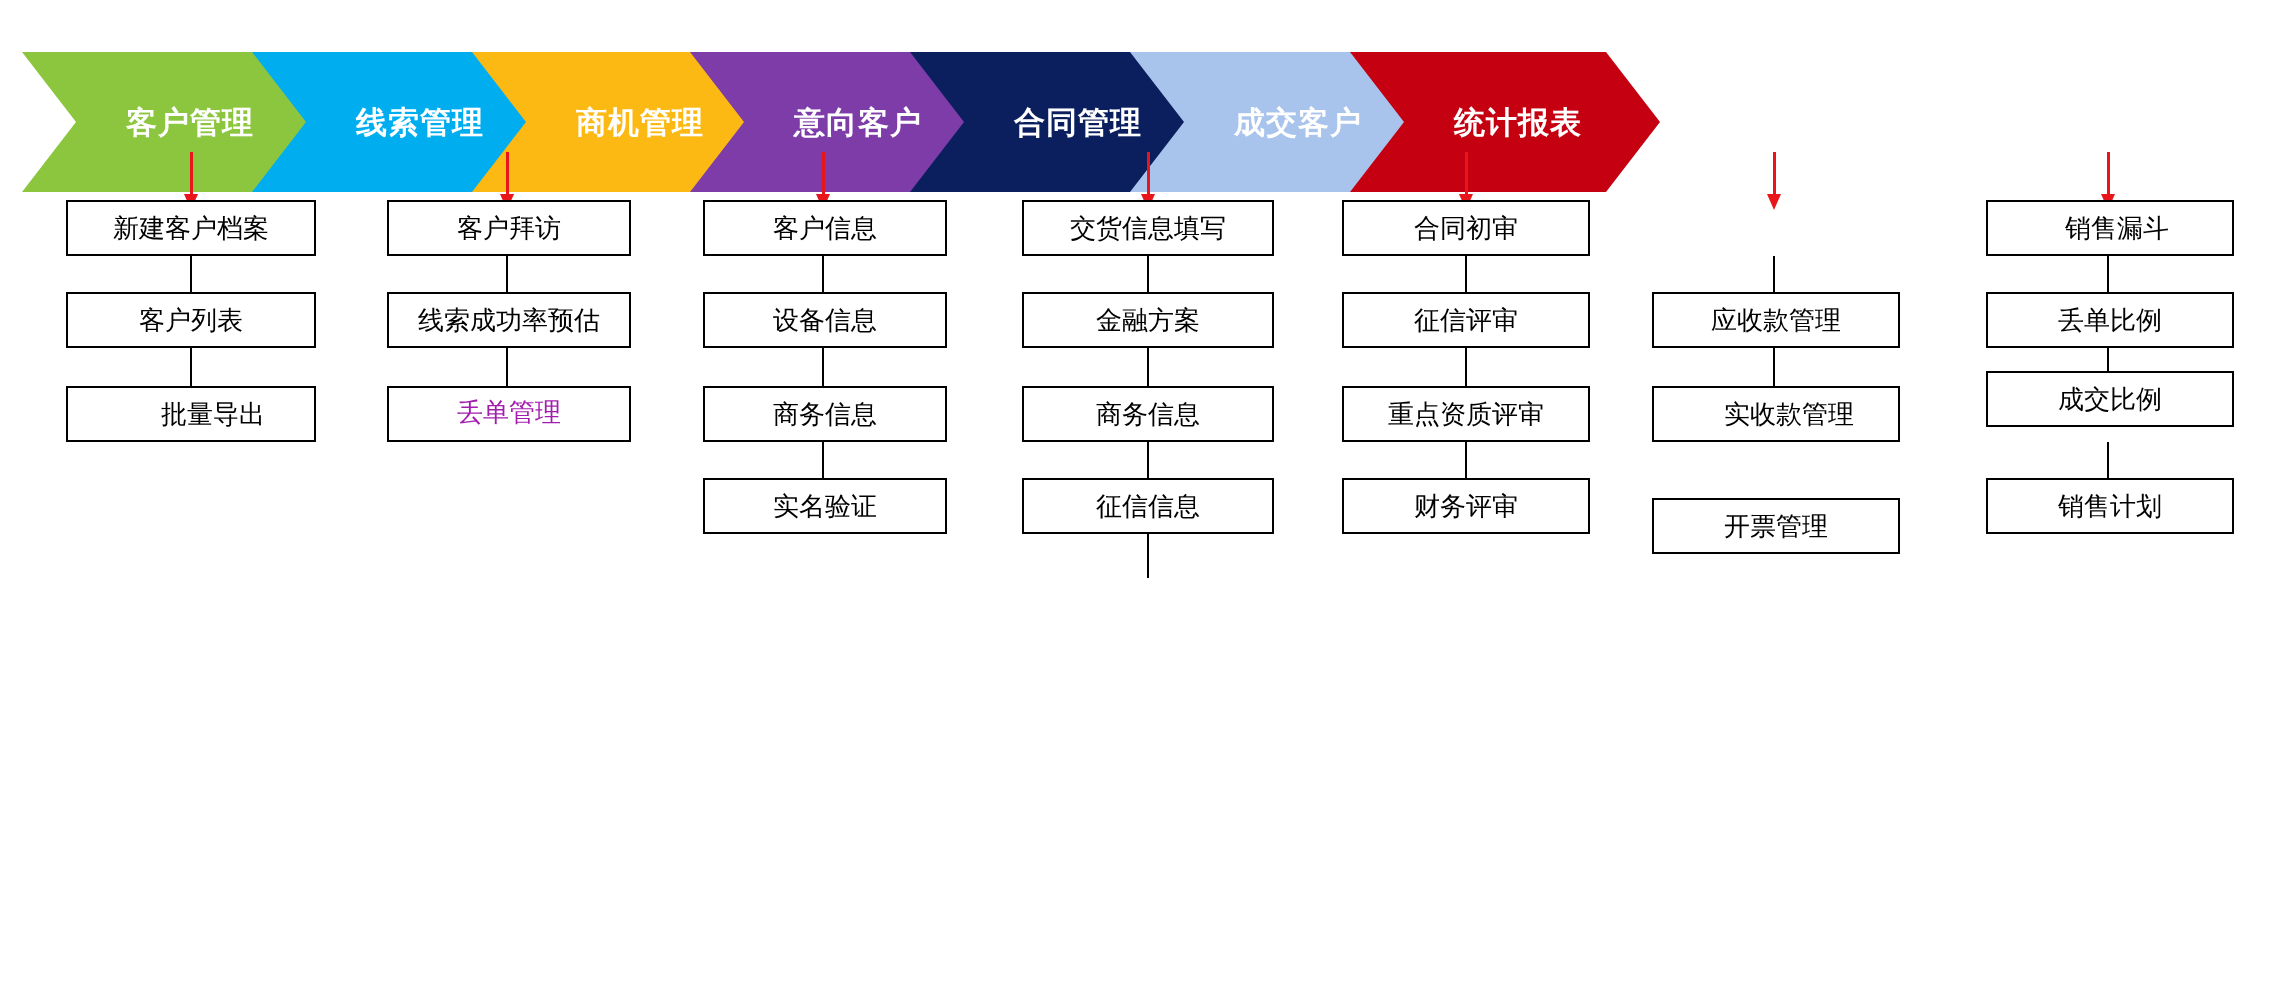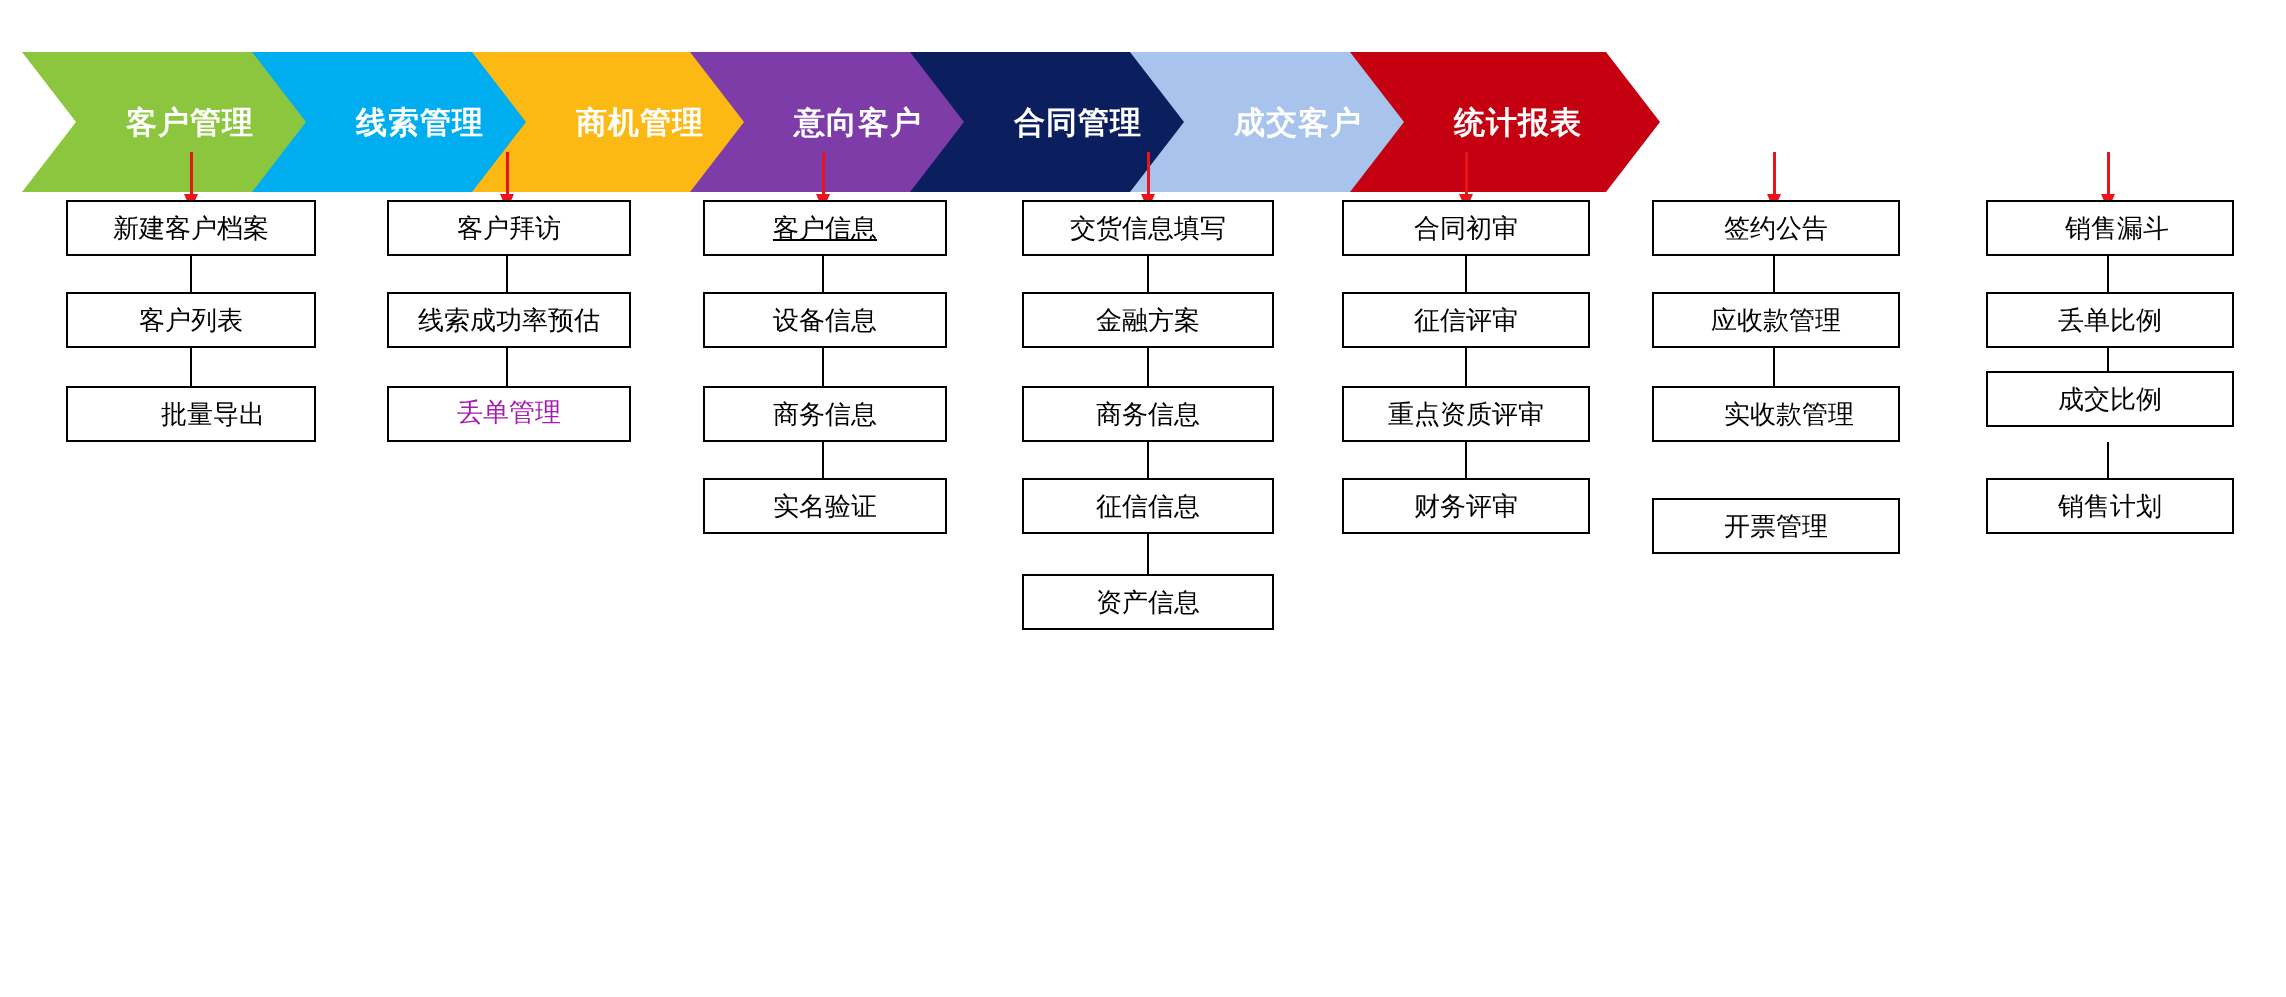--- a/index.html
+++ b/index.html
@@ -146,62 +146,60 @@
         <div class="connector" style="left: 505.7px; top: 348px; height: 44px; background: rgb(0, 0, 0);"></div>
         <div class="node" style="left: 387px; top: 292px; width: 244px; height: 56px; border-color: rgb(0, 0, 0); color: rgb(0, 0, 0);">线索成功率预估</div>
         <div class="node" style="left: 387px; top: 386px; width: 244px; height: 56px; border-color: rgb(0, 0, 0); color: #a21caf; font-family: Liberation Mono, monospace;">丢单管理</div>
       </div>
       <div style="position: absolute; left: 0px; top: 0px; width: 2286px; height: 997px;">
         <div class="arrow-wrap" style="left: 822px; top: 152px;">
           <div class="arrow-shaft" style="background: rgb(232, 22, 27);"></div>
           <div class="arrow-head" style="border-top-color: rgb(232, 22, 27);"></div>
         </div>
         <div class="connector" style="left: 821.7px; top: 256px; height: 44px; background: rgb(0, 0, 0);"></div>
-        <div class="node" style="left: 703px; top: 200px; width: 244px; height: 56px; border-color: rgb(0, 0, 0); color: rgb(0, 0, 0); text-decoration: underline;">客户信息</div>
+        <div class="node" style="left: 703px; top: 200px; width: 244px; height: 56px; border-color: rgb(0, 0, 0); color: rgb(0, 0, 0);">客户信息</div>
         <div class="connector" style="left: 821.7px; top: 348px; height: 44px; background: rgb(0, 0, 0);"></div>
         <div class="node" style="left: 703px; top: 292px; width: 244px; height: 56px; border-color: rgb(0, 0, 0); color: rgb(0, 0, 0);">设备信息</div>
         <div class="connector" style="left: 821.7px; top: 442px; height: 44px; background: rgb(0, 0, 0);"></div>
         <div class="node" style="left: 703px; top: 386px; width: 244px; height: 56px; border-color: rgb(0, 0, 0); color: rgb(0, 0, 0);">商务信息</div>
         <div class="node" style="left: 703px; top: 478px; width: 244px; height: 56px; border-color: rgb(0, 0, 0); color: rgb(0, 0, 0);">实名验证</div>
       </div>
       <div style="position: absolute; left: 0px; top: 0px; width: 2286px; height: 997px;">
         <div class="arrow-wrap" style="left: 1147px; top: 152px;">
           <div class="arrow-shaft" style="background: rgb(232, 22, 27);"></div>
           <div class="arrow-head" style="border-top-color: rgb(232, 22, 27);"></div>
         </div>
         <div class="connector" style="left: 1146.7px; top: 256px; height: 44px; background: rgb(0, 0, 0);"></div>
         <div class="node" style="left: 1022px; top: 200px; width: 252px; height: 56px; border-color: rgb(0, 0, 0); color: rgb(0, 0, 0);">交货信息填写</div>
         <div class="connector" style="left: 1146.7px; top: 348px; height: 44px; background: rgb(0, 0, 0);"></div>
         <div class="node" style="left: 1022px; top: 292px; width: 252px; height: 56px; border-color: rgb(0, 0, 0); color: rgb(0, 0, 0);">金融方案</div>
         <div class="connector" style="left: 1146.7px; top: 442px; height: 44px; background: rgb(0, 0, 0);"></div>
         <div class="node" style="left: 1022px; top: 386px; width: 252px; height: 56px; border-color: rgb(0, 0, 0); color: rgb(0, 0, 0);">商务信息</div>
         <div class="connector" style="left: 1146.7px; top: 534px; height: 44px; background: rgb(0, 0, 0);"></div>
         <div class="node" style="left: 1022px; top: 478px; width: 252px; height: 56px; border-color: rgb(0, 0, 0); color: rgb(0, 0, 0);">征信信息</div>
-        <div class="node" style="left: 1022px; top: 574px; width: 252px; height: 56px; border-color: rgb(0, 0, 0); color: rgb(0, 0, 0);">资产信息</div>
       </div>
       <div style="position: absolute; left: 0px; top: 0px; width: 2286px; height: 997px;">
         <div class="arrow-wrap" style="left: 1465px; top: 152px;">
           <div class="arrow-shaft" style="background: rgb(232, 22, 27);"></div>
           <div class="arrow-head" style="border-top-color: rgb(232, 22, 27);"></div>
         </div>
         <div class="connector" style="left: 1464.7px; top: 256px; height: 44px; background: rgb(0, 0, 0);"></div>
         <div class="node" style="left: 1342px; top: 200px; width: 248px; height: 56px; border-color: rgb(0, 0, 0); color: rgb(0, 0, 0);">合同初审</div>
         <div class="connector" style="left: 1464.7px; top: 348px; height: 44px; background: rgb(0, 0, 0);"></div>
         <div class="node" style="left: 1342px; top: 292px; width: 248px; height: 56px; border-color: rgb(0, 0, 0); color: rgb(0, 0, 0);">征信评审</div>
         <div class="connector" style="left: 1464.7px; top: 442px; height: 44px; background: rgb(0, 0, 0);"></div>
         <div class="node" style="left: 1342px; top: 386px; width: 248px; height: 56px; border-color: rgb(0, 0, 0); color: rgb(0, 0, 0);">重点资质评审</div>
         <div class="node" style="left: 1342px; top: 478px; width: 248px; height: 56px; border-color: rgb(0, 0, 0); color: rgb(0, 0, 0);">财务评审</div>
       </div>
       <div style="position: absolute; left: 0px; top: 0px; width: 2286px; height: 997px;">
         <div class="arrow-wrap" style="left: 1773px; top: 152px;">
           <div class="arrow-shaft" style="background: rgb(232, 22, 27);"></div>
           <div class="arrow-head" style="border-top-color: rgb(232, 22, 27);"></div>
         </div>
         <div class="connector" style="left: 1772.7px; top: 256px; height: 44px; background: rgb(0, 0, 0);"></div>
-        <div class="node" style="left: 1652px; top: 200px; width: 248px; height: 56px; border-color: rgb(0, 0, 0); color: rgb(0, 0, 0);">签约公告</div>
         <div class="connector" style="left: 1772.7px; top: 348px; height: 44px; background: rgb(0, 0, 0);"></div>
         <div class="node" style="left: 1652px; top: 292px; width: 248px; height: 56px; border-color: rgb(0, 0, 0); color: rgb(0, 0, 0);">应收款管理</div>
         <div class="node" style="left: 1652px; top: 386px; width: 248px; height: 56px; border-color: rgb(0, 0, 0); color: rgb(0, 0, 0); padding-left: 26px;">实收款管理</div>
         <div class="node" style="left: 1652px; top: 478px; width: 248px; height: 56px; border-color: rgb(0, 0, 0); color: rgb(0, 0, 0); margin-top: 20px;">开票管理</div>
       </div>
       <div style="position: absolute; left: 0px; top: 0px; width: 2286px; height: 997px;">
         <div class="arrow-wrap" style="left: 2107px; top: 152px;">
           <div class="arrow-shaft" style="background: rgb(232, 22, 27);"></div>
           <div class="arrow-head" style="border-top-color: rgb(232, 22, 27);"></div>
         </div>

